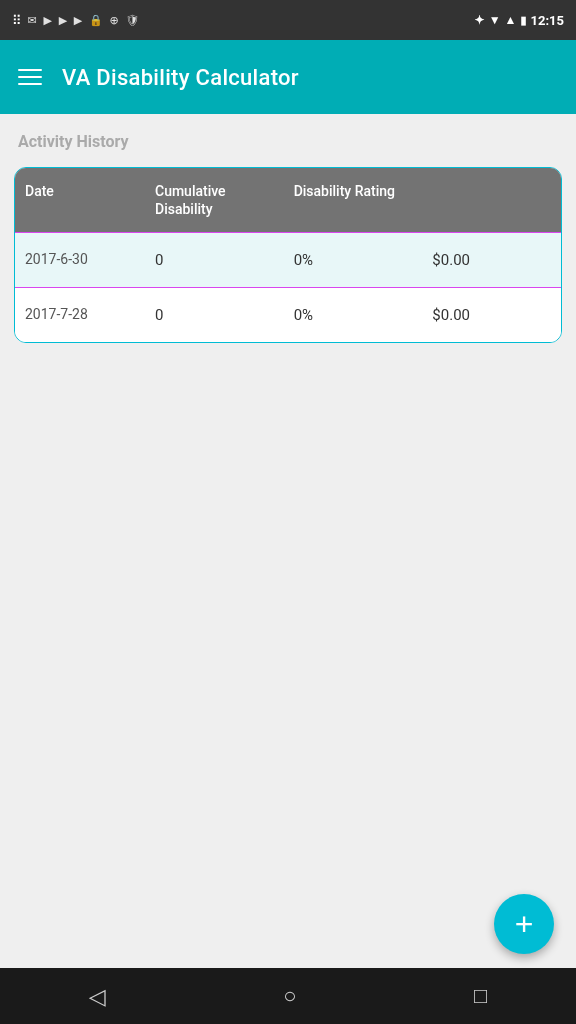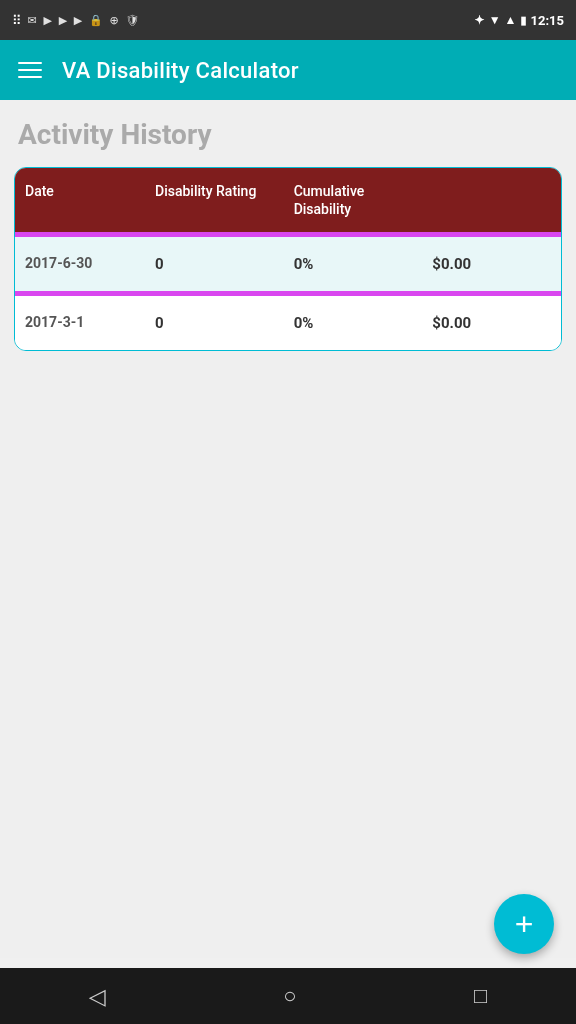--- a/index.html
+++ b/index.html
@@ -33,21 +33,21 @@
     .status-bar-right {
       display: flex;
       align-items: center;
       gap: 4px;
       font-weight: bold;
     }
 
     
     .app-bar {
       width: 100%;
-      height: 60px;
+      height: 74px;
       background: #00adb5;
       display: flex;
       align-items: center;
       padding: 0 18px;
       gap: 20px;
     }
     .hamburger-icon {
       color: white;
       font-size: 22px;
       cursor: pointer;
@@ -73,52 +73,51 @@
     .content {
       background: #efefef;
       width: 100%;
       height: calc(1024px - 40px - 70px - 56px);
       overflow-y: auto;
       padding: 18px 14px;
     }
 
     .section-title {
       color: #aaa;
-      font-size: 28px;
+      font-size: 16px;
       margin-bottom: 16px;
       padding-left: 4px;
     }
 
     
     .table-card {
       background: white;
       border-radius: 12px;
       border: 1.5px solid #00bcd4;
       overflow: hidden;
     }
 
     .table-header {
       display: grid;
       grid-template-columns: 130px 1fr 1fr 1fr;
-      background: #7f1d1d;
+      background: #737373;
     }
     .table-header-cell {
       color: white;
       font-size: 14px;
       font-weight: 500;
       padding: 14px 10px;
       text-align: left;
       line-height: 1.3;
     }
 
     .table-row {
       display: grid;
       grid-template-columns: 130px 1fr 1fr 1fr;
-      border-top: 5px solid #d946ef;
-      font-weight: bold;
+      border-top: 1px solid #d946ef;
     }
     .table-row:nth-child(odd) {
       background: white;
     }
     .table-row:nth-child(even) {
       background: #e8f7f8;
     }
     .table-cell {
       padding: 18px 10px;
       font-size: 15px;
@@ -191,33 +190,33 @@
   <span class="app-title">VA Disability Calculator</span>
 </div>
 
 <div class="content">
   <h2 class="section-title">Activity History</h2>
 
   <div class="table-card">
 
     <div class="table-header">
       <div class="table-header-cell">Date</div>
+      <div class="table-header-cell">Cumulative Disability</div>
       <div class="table-header-cell">Disability Rating</div>
-      <div class="table-header-cell">Cumulative Disability</div>
     </div>
 
     <div class="table-row">
       <div class="table-cell date-cell">2017-6-30</div>
       <div class="table-cell">0</div>
       <div class="table-cell">0%</div>
       <div class="table-cell">$0.00</div>
     </div>
 
     <div class="table-row">
-      <div class="table-cell date-cell">2017-3-1</div>
+      <div class="table-cell date-cell">2017-7-28</div>
       <div class="table-cell">0</div>
       <div class="table-cell">0%</div>
       <div class="table-cell">$0.00</div>
     </div>
   </div>
 </div>
 
 <button class="fab">+</button>
 
 <div class="nav-bar">

